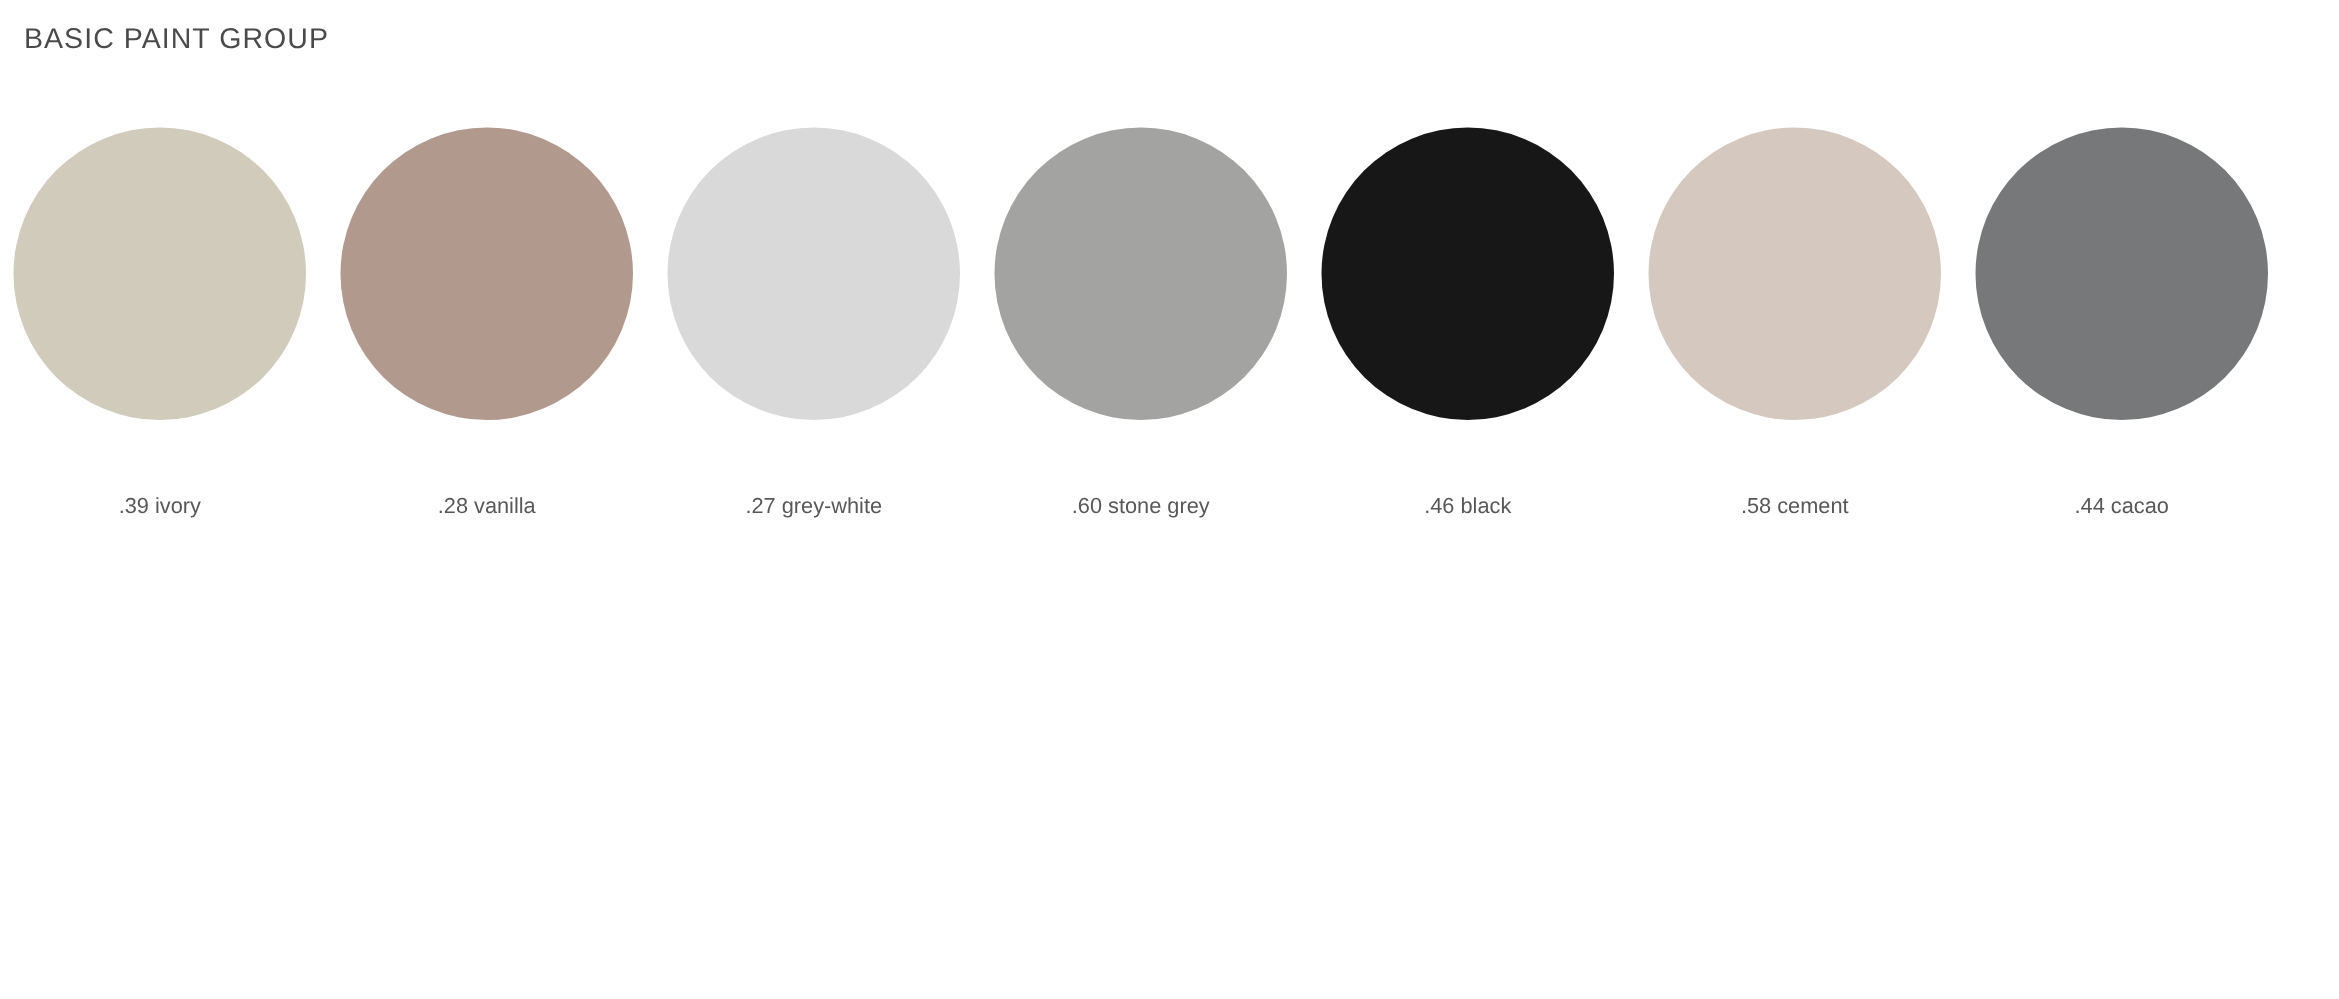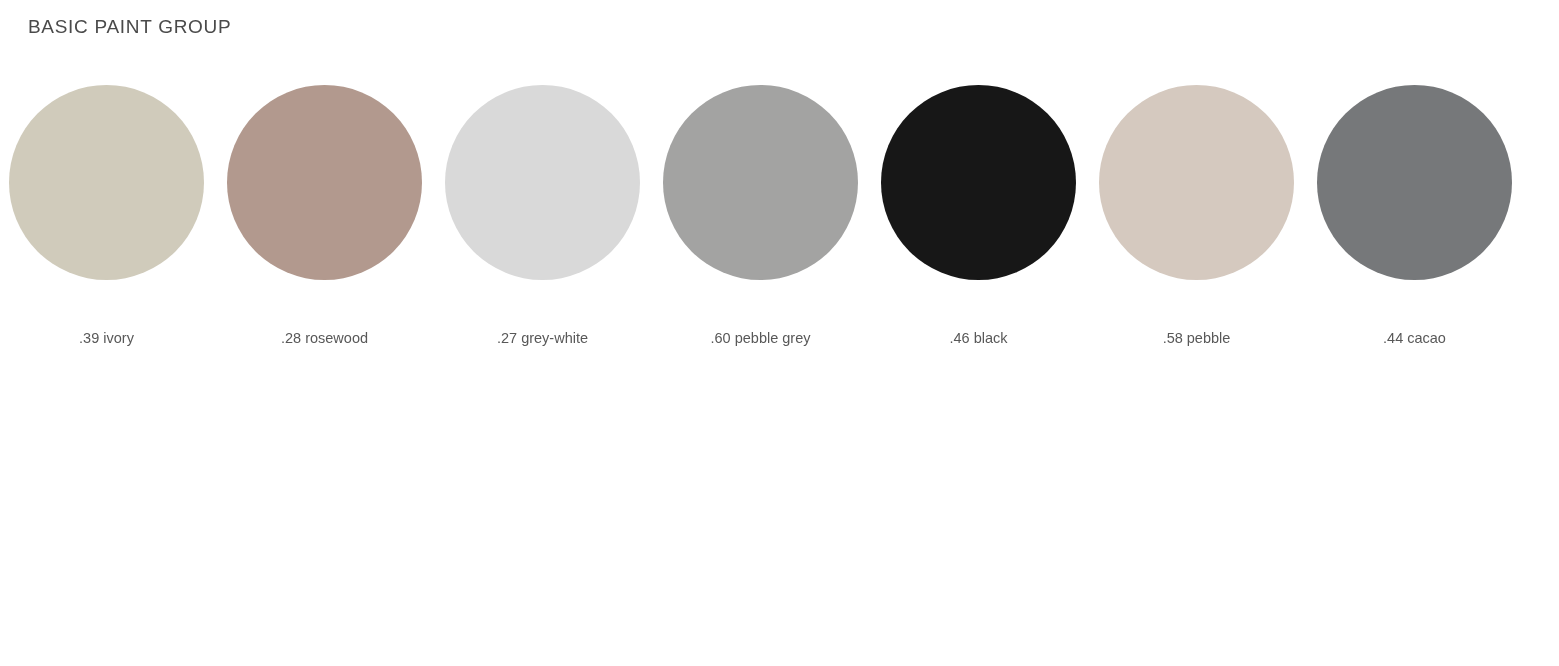--- a/index.html
+++ b/index.html
@@ -24,21 +24,20 @@
   }
   .group-title {
     position: absolute;
     left: 16px;
     top: 16px;
     font-size: 19px;
     letter-spacing: 0.7px;
     color: #4a4a4a;
     font-weight: 400;
     white-space: nowrap;
-    margin-left: 12px;
   }
   .swatch-grid {
     position: absolute;
     left: 9px;
     top: 85px;
     width: 1542px;
     display: flex;
     flex-wrap: wrap;
     align-content: flex-start;
   }
@@ -74,37 +73,37 @@
 
   <div class="group-title">BASIC PAINT GROUP</div>
 
   <div class="swatch-grid">
       <div class="swatch-cell">
         <div class="swatch-disc" style="background: rgb(208, 203, 187);"></div>
         <div class="swatch-label">.39 ivory</div>
       </div>
       <div class="swatch-cell">
         <div class="swatch-disc" style="background: rgb(178, 153, 142);"></div>
-        <div class="swatch-label">.28 rosewood</div>
+        <div class="swatch-label">.28 vanilla</div>
       </div>
       <div class="swatch-cell">
         <div class="swatch-disc" style="background: rgb(217, 217, 217);"></div>
         <div class="swatch-label">.27 grey-white</div>
       </div>
       <div class="swatch-cell">
         <div class="swatch-disc" style="background: rgb(163, 163, 162);"></div>
-        <div class="swatch-label">.60 pebble grey</div>
+        <div class="swatch-label">.60 stone grey</div>
       </div>
       <div class="swatch-cell">
         <div class="swatch-disc" style="background: rgb(23, 23, 23);"></div>
         <div class="swatch-label">.46 black</div>
       </div>
       <div class="swatch-cell">
         <div class="swatch-disc" style="background: rgb(213, 201, 191);"></div>
-        <div class="swatch-label">.58 pebble</div>
+        <div class="swatch-label">.58 cement</div>
       </div>
       <div class="swatch-cell">
         <div class="swatch-disc" style="background: rgb(118, 120, 122);"></div>
         <div class="swatch-label">.44 cacao</div>
       </div>
     </div>
 
 </div>
 
 </body></html>

